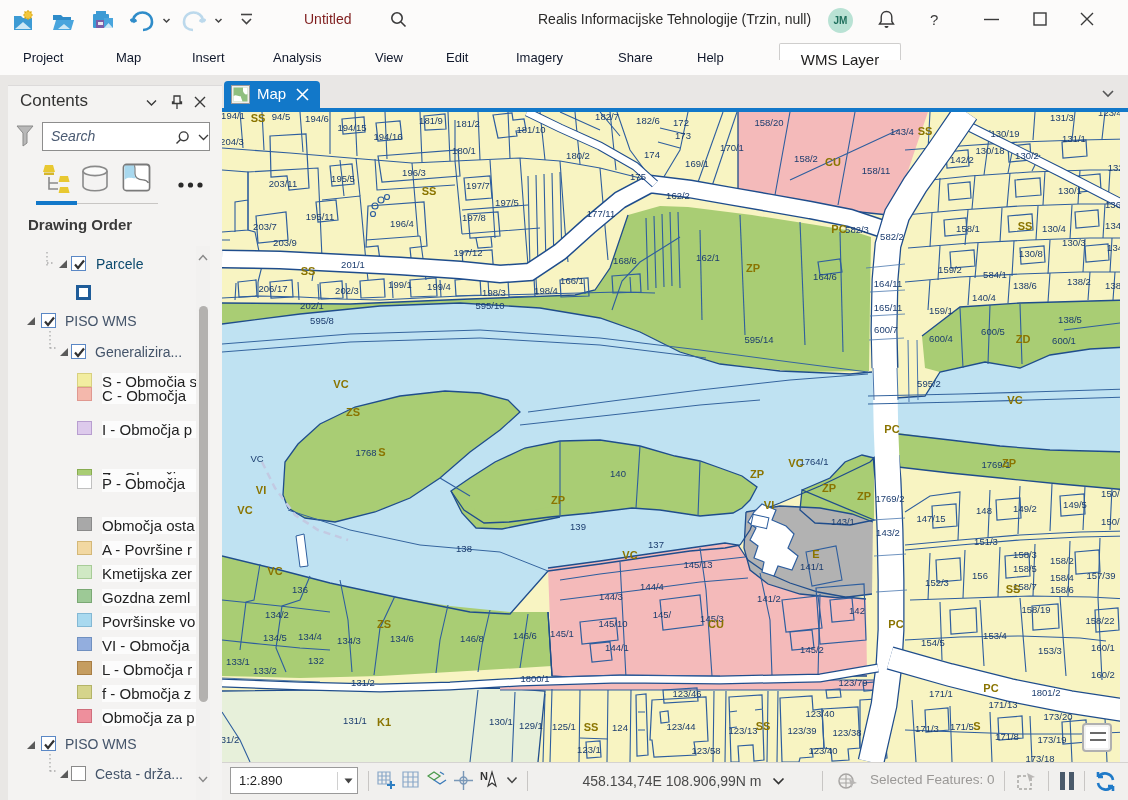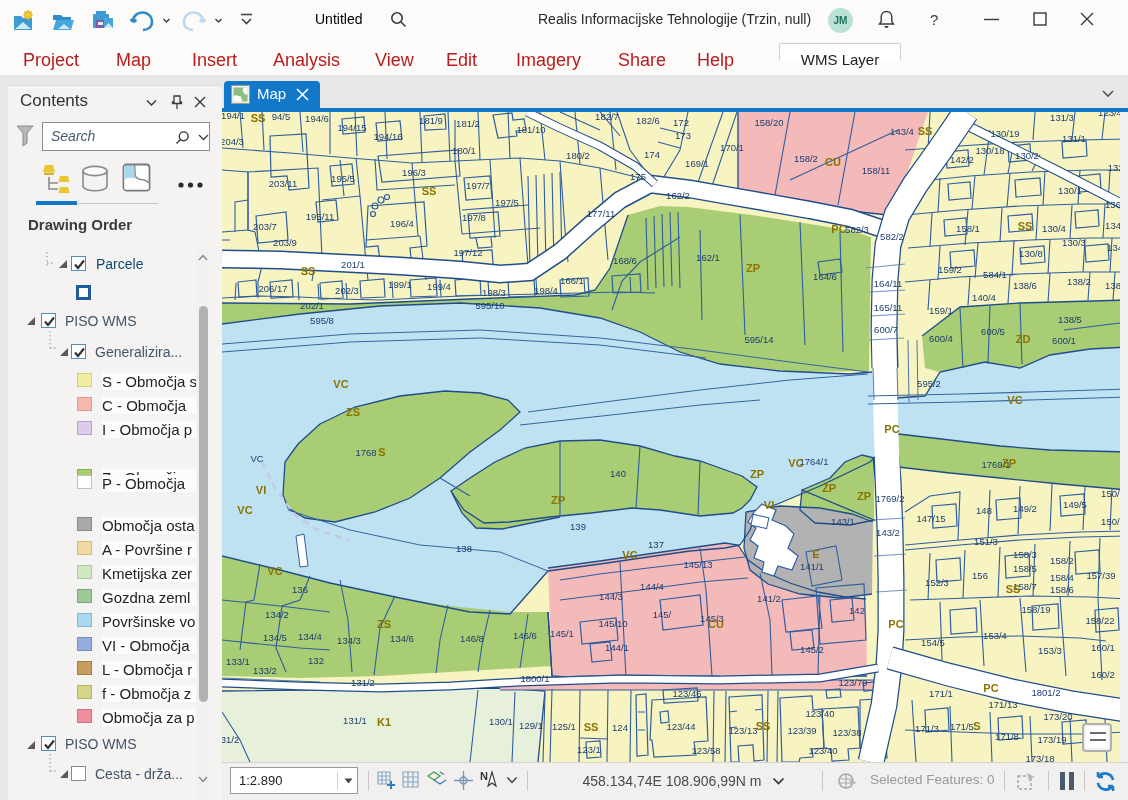--- a/index.html
+++ b/index.html
@@ -1,20 +1,20 @@
 <!DOCTYPE html>
 <html><head>
 <meta charset="utf-8">
 <style>
 * { margin:0; padding:0; box-sizing:border-box; }
 html,body { width:1128px; height:800px; overflow:hidden; font-family:"Liberation Sans", sans-serif; }
 body { position:relative; background:#fbfafa; }
 #titlebar { position:absolute; left:0; top:0; width:1128px; height:40px; background:#fcfbfa; }
 #ribbonrow { position:absolute; left:0; top:40px; width:1128px; height:35px; background:#fcfbfa; }
-.rtab { position:absolute; top:50px; font-size:18px; color:#b91c1c; }
+.rtab { position:absolute; top:50px; font-size:13px; color:#0f172a; }
 #wmstab { position:absolute; left:779px; top:43px; width:122px; height:17px; background:#fff; border:1px solid #cfcecd; border-bottom:none; border-radius:2px 2px 0 0; text-align:center; font-size:15px; color:#1e1d1c; padding-top:7px; z-index:3; }
 #grayband { position:absolute; left:0; top:75px; width:1128px; height:33px; background:#e9e7e5; }
 #panel { position:absolute; left:8px; top:85px; width:214px; height:715px; background:#f4f3f2; border-top:1px solid #dcdada; z-index:2; }
 #leftgutter { position:absolute; left:0; top:75px; width:8px; height:725px; background:#e9e7e5; }
 #maptab { position:absolute; left:224px; top:81px; width:96px; height:27px; background:#1278c9; border-radius:4px 4px 0 0; z-index:2; }
 #tabunderline { position:absolute; left:222px; top:108px; width:906px; height:4px; background:#1278c9; }
 #mapwrap { position:absolute; left:222px; top:112px; width:906px; height:770px; background:#737373; overflow:hidden; }
 #statusbar { position:absolute; left:222px; top:762px; width:906px; height:38px; background:#f1f0ee; border-top:1px solid #d5d3d1; }
 .tbicon { position:absolute; top:10px; }
 #titlebar .txt { position:absolute; top:11px; font-size:14px; }
@@ -73,21 +73,21 @@
       <path d="M15 3 C20 5 21 9 21 12 M21 12 l2.5-3 M21 12 l-3.5-2" stroke="#bcd9ec" stroke-width="2.6" fill="none"></path>
       <path d="M15 3 c-8-2-13 3-13 9 0 5 4 8 9 8" stroke="#bcd9ec" stroke-width="2.6" fill="none"></path>
     </svg>
   <svg class="chev" style="left:214px" viewBox="0 0 9 9">
       <path class="chevpath" d="M1.5 3 l3 3 3-3"></path>
     </svg>
   <svg class="tbicon" style="left:240px;top:13px" width="13" height="14" viewBox="0 0 13 14">
       <path d="M1 1.5 h11" stroke="#444" stroke-width="1.6"></path>
       <path d="M2 6 l4.5 4.5 L11 6" stroke="#444" stroke-width="1.6" fill="none"></path>
     </svg>
-  <span class="txt" style="left:315px;color:#000000">Untitled</span>
+  <span class="txt" style="left:304px;color:#7f1d1d">Untitled</span>
   <svg class="tbicon" style="left:390px;top:11px" width="17" height="17" viewBox="0 0 17 17">
       <circle cx="7" cy="7" r="5.2" stroke="#3a3a3a" stroke-width="1.6" fill="none"></circle>
       <path d="M11 11 l4.5 4.5" stroke="#3a3a3a" stroke-width="1.6"></path>
     </svg>
   <span class="txt" style="left:538px;color:#2b2a29">Realis Informacijske Tehnologije (Trzin, null)</span>
   <div id="jm">JM</div>
   <svg class="tbicon" style="left:878px;top:10px" width="17" height="19" viewBox="0 0 17 19">
       <path d="M8.5 1.5 c-3.4 0-5.3 2.5-5.3 5.5 v4.5 l-1.7 2.5 h14 l-1.7-2.5 V7 c0-3-1.9-5.5-5.3-5.5 z" stroke="#3a3a3a" stroke-width="1.4" fill="none"></path>
       <path d="M6.5 16 a2 2 0 0 0 4 0" fill="#3a3a3a"></path>
     </svg>
@@ -200,21 +200,21 @@
       <svg width="15" height="15" viewBox="0 0 15 15">
         <path d="M3 7.5 l3 3.5 L12 3.5" stroke="#333" stroke-width="2.2" fill="none"></path>
       </svg>
     </div>
   <span class="treerow" style="left:87px;top:258px;color:#44546a">Generalizira...</span>
 
   <div class="lgrow" style="top:286px">
       <div class="sw" style="background:#f2eda0;border-color:#d8d080"></div>
       <span class="lgtext">S - Območja s</span>
     </div>
-  <div class="lgrow" style="top:310px">
+  <div class="lgrow" style="top:300px">
       <div class="sw" style="background:#f4b8ac;border-color:#e09890"></div>
       <span class="lgtext">C - Območja</span>
     </div>
   <div class="lgrow" style="top:334px">
       <div class="sw" style="background:#ddcaec;border-color:#b89ed0"></div>
       <span class="lgtext">I - Območja p</span>
     </div>
   <div class="lgrow" style="top:382px">
       <div class="sw" style="background:#a9cd74;border-color:#88ac50"></div>
       <span class="lgtext">Z - Območja z</span>

